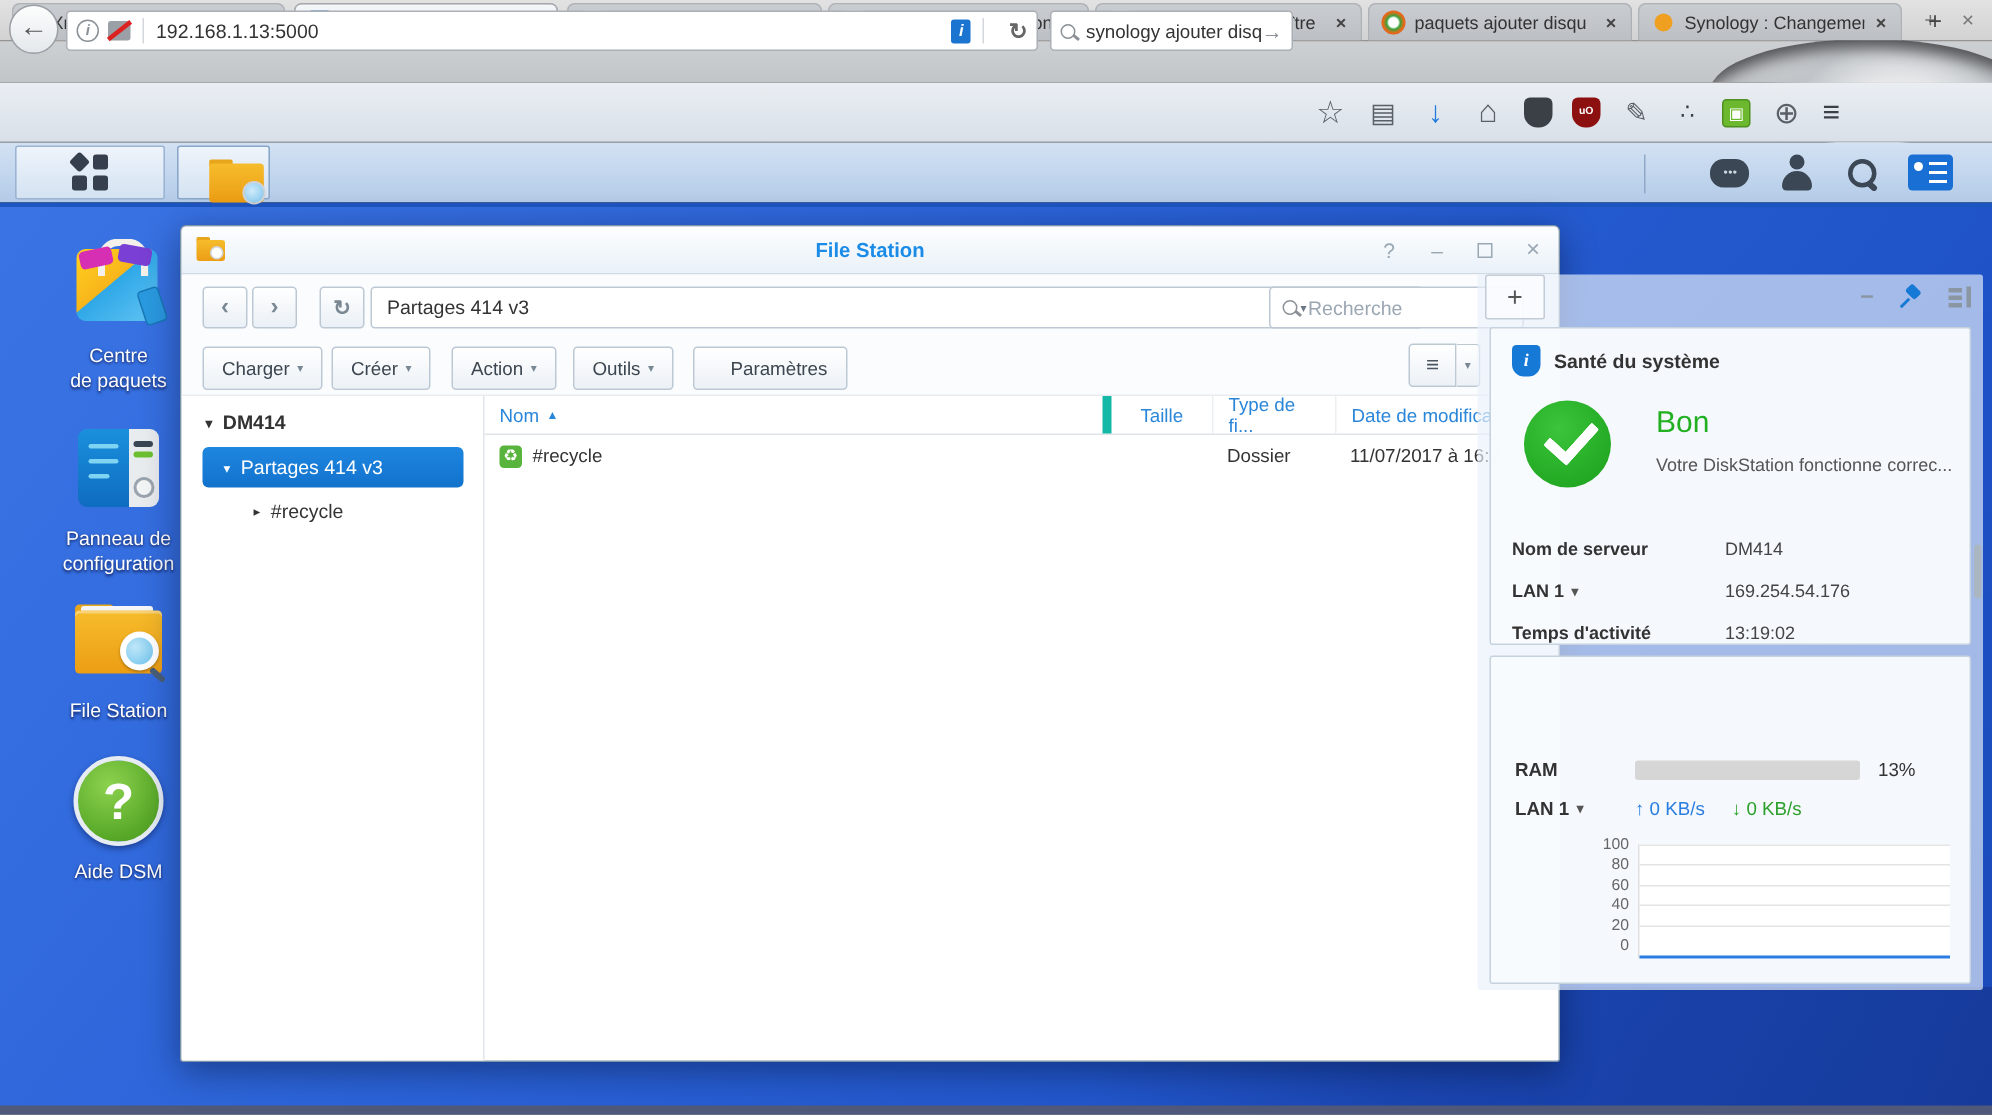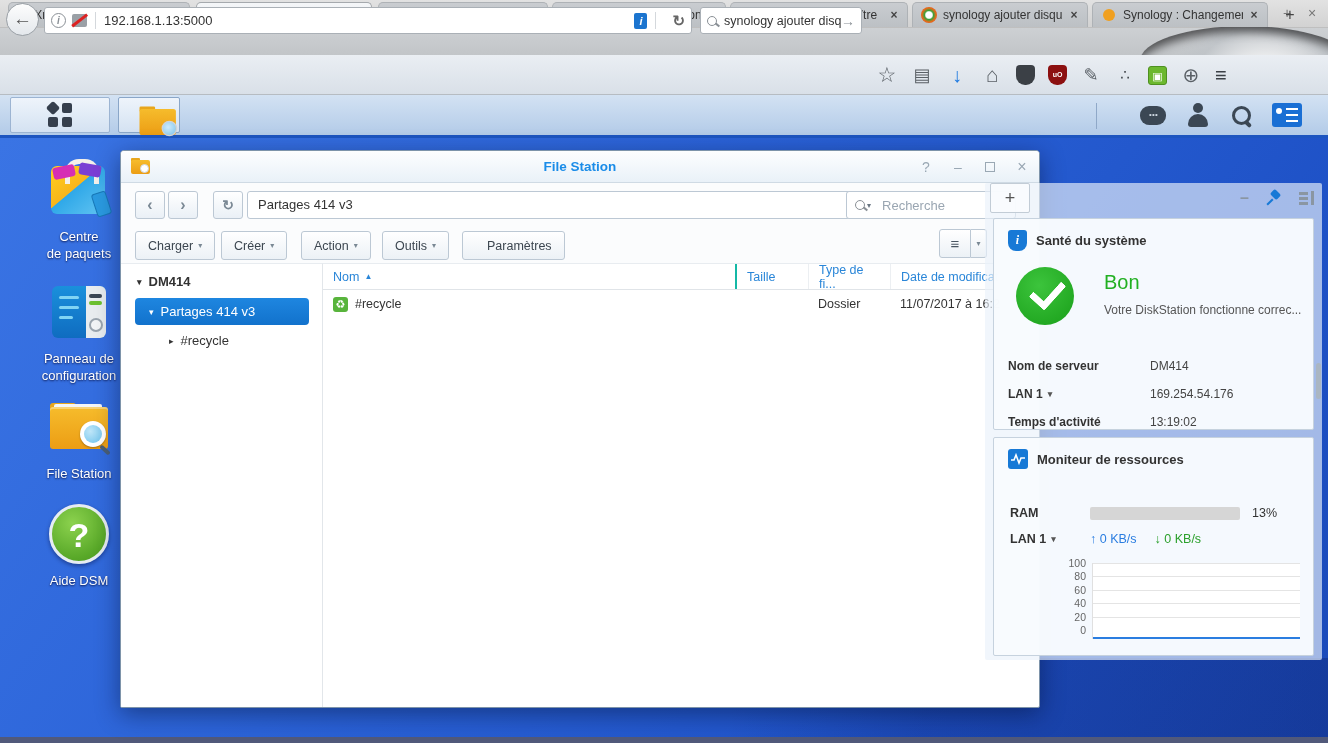--- a/index.html
+++ b/index.html
@@ -168,21 +168,21 @@
 
   #fs-navrow { left:0; top:32px; width:100%; height:44px; background:#fbfcfd; }
   .fs-navbtn { top:8px; width:30px; height:28px; background:linear-gradient(#fff,#eaf0f6);
     border:1px solid #bcc8d4; border-radius:3px; color:#7a8894; font-size:16px; font-weight:bold;
     text-align:center; line-height:26px;}
   #fs-path { left:126px; top:8px; width:702px; height:28px; background:#fff; border:1px solid #bcc8d4;
     border-radius:3px; font-size:13px; color:#333; line-height:26px; padding:0 26px 0 10px;}
   .path-star { right:8px; top:4px; position:absolute; color:#c6ccd2; font-size:15px;}
   #fs-search { left:725px; top:8px; width:170px; height:28px; background:#fff; border:1px solid #bcc8d4;
     border-radius:3px; display:flex; align-items:center; padding:0 8px; }
-  #fs-search .ph { color:#9aa6b2; font-size:13px; margin-left:11px;}
+  #fs-search .ph { color:#9aa6b2; font-size:13px; margin-left:1px;}
   .mini-caret { font-size:8px; color:#6a7682; margin-left:2px;}
 
   #fs-toolrow { left:0; top:76px; width:100%; height:36px; background:#fbfcfd; }
   .fs-tbtn { top:2px; height:29px; background:linear-gradient(#fff,#ecf1f6); border:1px solid #bcc8d4;
     border-radius:3px; font-size:12.5px; color:#3c4650; display:flex; align-items:center; justify-content:center; gap:5px; padding:0 12px;}
   .fs-tbtn .caret { font-size:8px; color:#7a8894; }
   #fs-viewbtn { left:818px; top:78px; width:48px; height:29px; display:flex; z-index:2;}
   #fs-viewbtn .seg1 { width:32px; border:1px solid #bcc8d4; border-radius:3px 0 0 3px;
     background:linear-gradient(#fff,#ecf1f6); text-align:center; line-height:27px; font-size:15px; color:#4a5662;}
   #fs-viewbtn .seg2 { width:16px; border:1px solid #bcc8d4; border-left:none; border-radius:0 3px 3px 0;
@@ -194,21 +194,21 @@
   .tree-sel { margin:9px 0 0 14px; width:174px; height:27px; border-radius:4px;
     background:linear-gradient(#1e86e0,#1272cc); color:#fff; display:flex; align-items:center; gap:7px; padding-left:14px;}
   .tree-child { margin:8px 0 0 48px; display:flex; align-items:center; gap:7px;}
   .tri { font-size:9px; }
 
   #fs-list { left:202px; top:112px; width:718px; height:445px; border-top:1px solid #e8ecf0; }
   #fs-lhead { left:0; top:0; width:100%; height:26px; border-bottom:1px solid #e0e4e8; font-size:12.5px; color:#2a86d8;
     display:flex; align-items:center;}
   .hc { padding:0 10px; height:100%; display:flex; align-items:center; }
   .hc.nom { width:412px; }
-  .hc.taille { width:73px; justify-content:flex-start; border-left:2px solid #14b8a6;}
+  .hc.taille { width:73px; justify-content:center; border-left:6px solid #14b8a6;}
   .hc.type { width:82px; border-left:1px solid #eceff2;}
   .hc.date { flex:1; border-left:1px solid #eceff2;}
   #fs-row { left:0; top:26px; width:100%; height:28px; display:flex; align-items:center; font-size:12.5px; color:#333;}
   .cc { padding:0 10px; display:flex; align-items:center;}
   .cc.nom { width:412px; gap:7px;}
   .cc.taille { width:73px; justify-content:flex-end;}
   .cc.type { width:82px;}
   .cc.date { flex:1; white-space:nowrap; overflow:hidden;}
   .recycle-ico { width:15px; height:15px; background:#58b43c; border-radius:3px; color:#fff; font-size:11px;
     text-align:center; line-height:15px; flex:none;}
@@ -299,21 +299,21 @@
     <span class="tab-label" data-interactable="false">Forum Objectifs Nikon</span>
     <span class="tab-close" data-interactable="true">×</span>
   </div>
   <div class="abs fx-tab inactive" style="left:730px; width:178px;" data-interactable="true">
     <span class="favicon fav-nikon" data-interactable="false"></span>
     <span class="tab-label" data-interactable="false">Comment reconnaître</span>
     <span class="tab-close" data-interactable="true">×</span>
   </div>
   <div class="abs fx-tab inactive" style="left:912px; width:176px;" data-interactable="true">
     <span class="favicon fav-ring" data-interactable="false"></span>
-    <span class="tab-label" data-interactable="false">synology ajouter disqu</span>
+    <span class="tab-label" data-interactable="false">paquets ajouter disqu</span>
     <span class="tab-close" data-interactable="true">×</span>
   </div>
   <div class="abs fx-tab inactive" style="left:1092px; width:176px; z-index:3;" data-interactable="true">
     <span class="favicon fav-dot" data-interactable="false"></span>
     <span class="tab-label" data-interactable="false">Synology : Changement de</span>
     <span class="tab-close" data-interactable="true">×</span>
   </div>
   <div class="abs" id="new-tab-btn" style="left:1278px; z-index:3;" data-interactable="true">+</div>
 
   <div class="abs" id="navbar" data-interactable="false"></div>
@@ -552,28 +552,20 @@
         </span>
         <span class="v" data-interactable="false">169.254.54.176</span>
       </div>
       <div class="kv" style="top:196px;">
         <span class="k" data-interactable="false">Temps d'activité</span>
         <span class="v" data-interactable="false">13:19:02</span>
       </div>
     </div>
 
     <div class="abs widget-card" id="w-res" data-interactable="false">
-      <div class="w-head">
-        <span class="res-icon" data-interactable="false">
-          <svg width="14" height="12" viewBox="0 0 14 12">
-              <polyline points="0,7 3,7 5,2 8,10 10,5 14,5" fill="none" stroke="#fff" stroke-width="1.6"></polyline>
-            </svg>
-        </span>
-        <span class="w-title" data-interactable="false">Moniteur de ressources</span>
-      </div>
       <div class="res-row" style="top:68px;">
         <span class="rl" data-interactable="false">RAM</span>
         <span class="bar" data-interactable="false"><span class="fill ram"></span></span>
         <span class="bar-pct" data-interactable="false">13%</span>
       </div>
       <div class="res-row" style="top:94px;">
         <span class="rl" style="display:flex; align-items:center; gap:5px;" data-interactable="true">
           <span data-interactable="false">LAN 1</span>
           <span class="tri" style="color:#555;" data-interactable="true">▾</span>
         </span>

